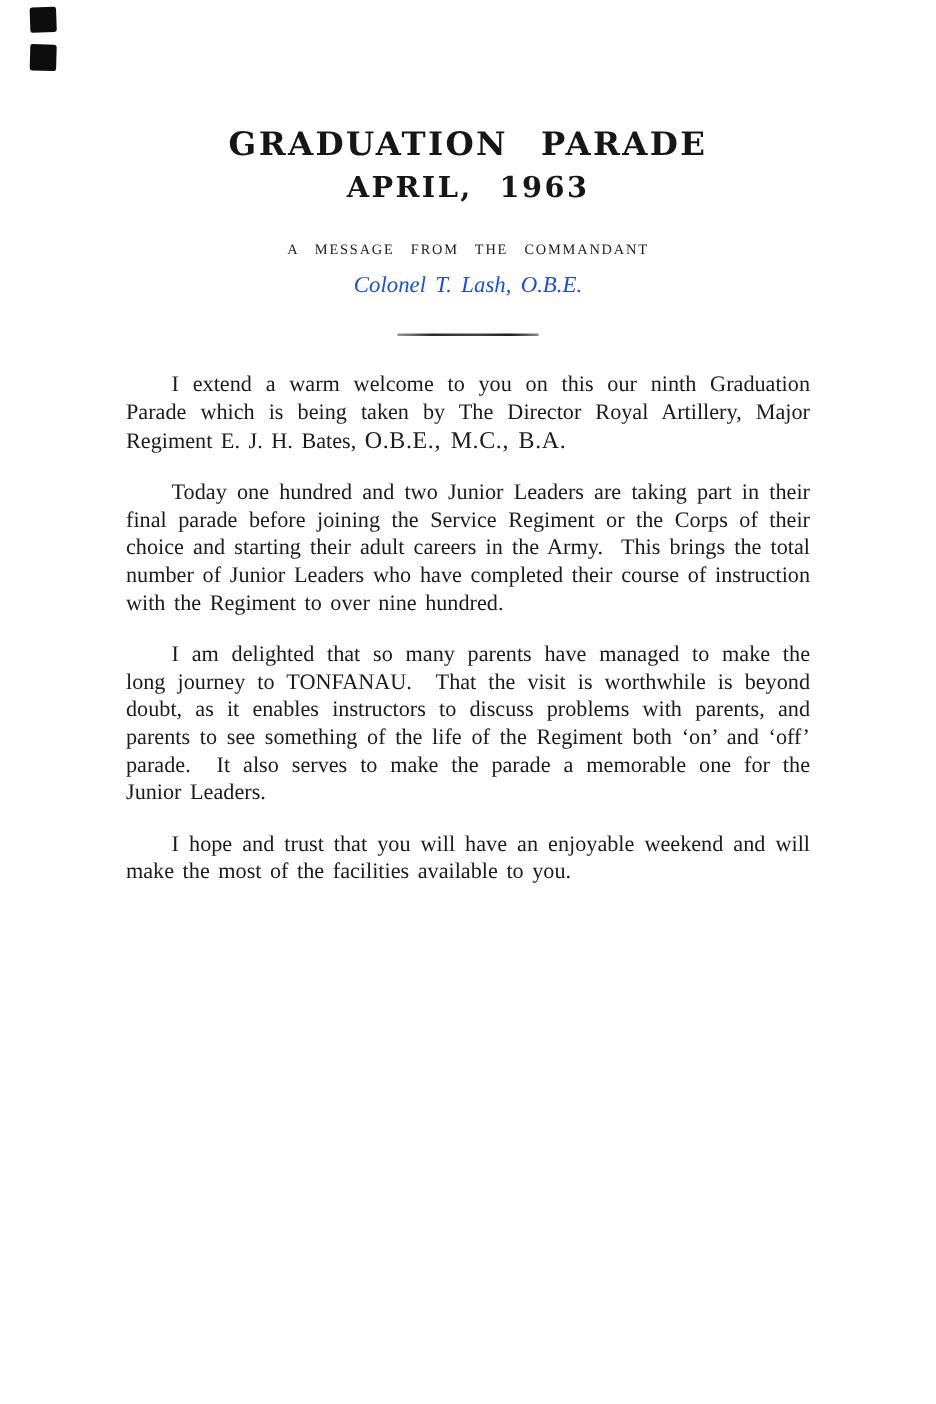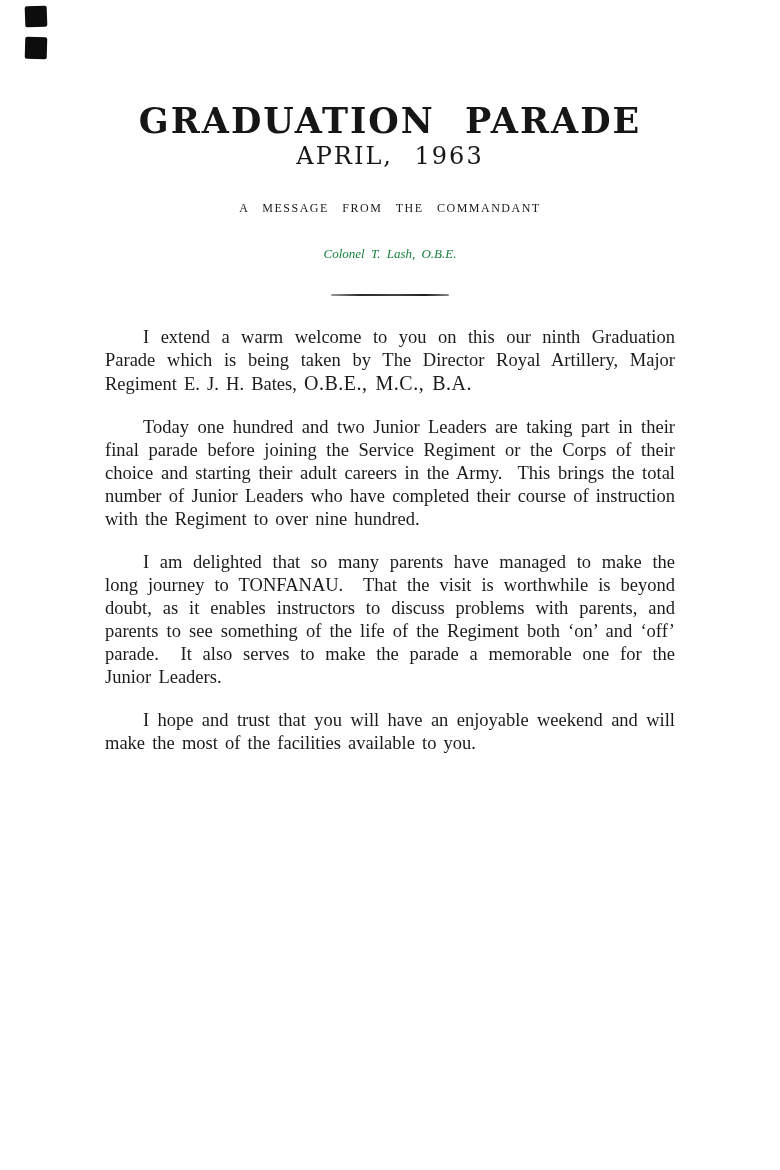--- a/index.html
+++ b/index.html
@@ -34,55 +34,55 @@
     width: 570px;
     padding-top: 106px;
     box-sizing: border-box;
   }
 
   .title {
     margin: 0;
     text-align: center;
     font-family: "DejaVu Serif", serif;
     font-weight: bold;
-    font-size: 35px;
+    font-size: 27px;
     line-height: 30px;
     letter-spacing: 2px;
     word-spacing: 16px;
     color: #161616;
   }
   .date-line {
     margin: 6px 0 0 0;
     text-align: center;
     font-family: "DejaVu Serif", serif;
-    font-weight: normal;
+    font-weight: bold;
     font-size: 24px;
     line-height: 28px;
     letter-spacing: 2px;
     word-spacing: 12px;
     color: #161616;
   }
   .heading {
     margin: 26px 0 0 0;
     text-align: center;
     font-weight: normal;
     font-size: 12px;
     line-height: 24px;
     letter-spacing: 1.5px;
     word-spacing: 9px;
     color: #1a1a1a;
   }
   .byline {
-    margin: 22px 0 0 0;
+    margin: 6px 0 0 0;
     text-align: center;
     font-style: italic;
-    font-size: 13px;
+    font-size: 19px;
     line-height: 24px;
     word-spacing: 3px;
-    color: #15803d;
+    color: #1d4ed8;
   }
   .rule {
     margin: 28px auto 0 auto;
     width: 118px;
     height: 2px;
     background: linear-gradient(90deg, #9a9a9a, #2a2a2a 25%, #444 55%, #1f1f1f 80%, #8a8a8a);
     border-radius: 1px;
   }
   .body-text {
     margin-top: 30px;

